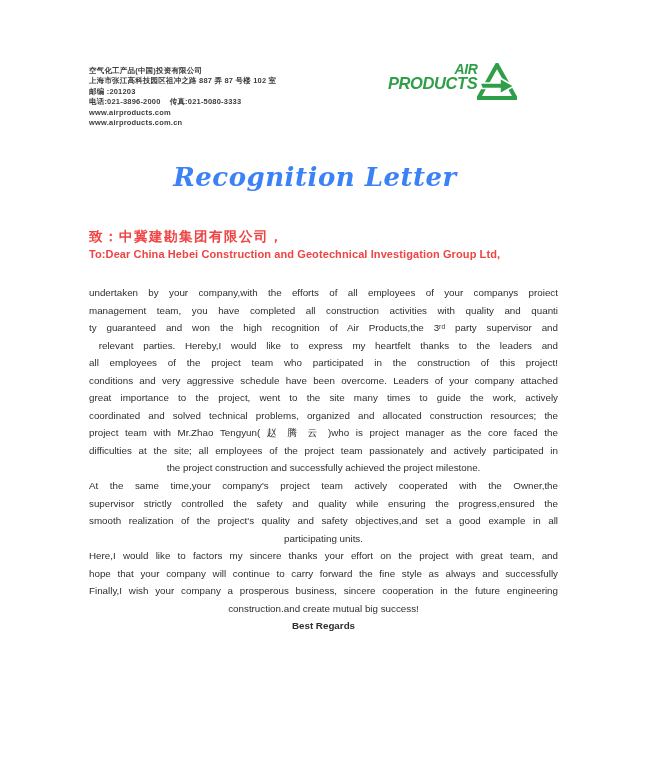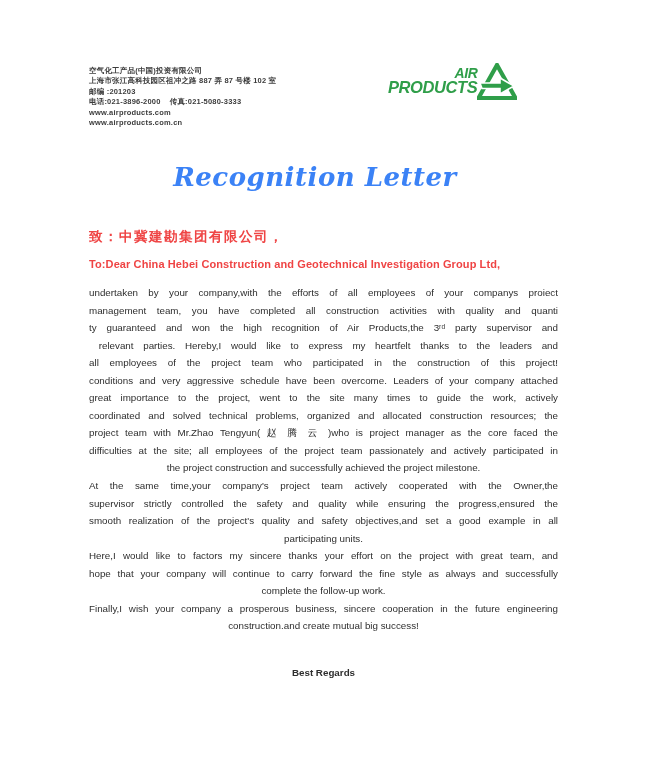--- a/index.html
+++ b/index.html
@@ -14,21 +14,21 @@
   
   .letterhead {
     position:absolute; left:89px; top:66px;
     font-size:7.5px; line-height:10.4px;
     color:#3c3c3c; font-weight:600; letter-spacing:0.2px;
   }
 
   
   .logo {
     position:absolute; left:388px; top:63px;
-    display:flex; align-items:center; gap:0;
+    display:flex; gap:0;
   }
   .logo-text {
     text-align:right; font-style:italic; font-weight:800;
     line-height:0.92; letter-spacing:-0.4px;
   }
   .logo-air { font-size:14px; }
   .logo-products { font-size:16.5px; }
   .logo-icon svg { width:40px; height:37px; display:block; }
 
   
@@ -41,31 +41,31 @@
     letter-spacing:0.5px;
   }
 
   
   .addressee { position:absolute; left:89px; top:228px; color:#ef4444; }
   .addr-cn {
     font-family:"DejaVu Serif", serif;
     font-size:13.5px; font-weight:bold; letter-spacing:1.5px;
   }
   .addr-en {
-    font-size:11px; font-weight:bold; margin-top:12px; letter-spacing:0.1px;
+    font-size:11px; font-weight:bold; margin-top:2px; letter-spacing:0.1px;
   }
 
   
   .body-text {
     position:absolute; left:89px; top:284px; width:469px;
     font-size:9.8px; color:#2e2e2e;
   }
   .body-line { height:17.55px; line-height:17.55px; white-space:nowrap;text-align:center; }
   .body-line.just { text-align:justify; text-align-last:justify; -moz-text-align-last:justify; white-space:normal; }
-  .body-line.bold { font-weight:bold;margin-top:29px; }
+  .body-line.bold { font-weight:bold; }
 </style>
 </head>
 <body>
 
 <div class="page">
 
   <div class="letterhead">
       <div class="lh-line">空气化工产品(中国)投资有限公司</div>
       <div class="lh-line">上海市张江高科技园区祖冲之路 887 弄 87 号楼 102 室</div>
       <div class="lh-line">邮编 :201203</div>
@@ -105,19 +105,18 @@
       <div class="body-line just">coordinated and solved technical problems, organized and allocated construction resources; the</div>
       <div class="body-line just">project team with Mr.Zhao Tengyun( 赵 腾 云 )who is project manager as the core faced the</div>
       <div class="body-line just">difficulties at the site; all employees of the project team passionately and actively participated in</div>
       <div class="body-line">the project construction and successfully achieved the project milestone.</div>
       <div class="body-line just">At the same time,your company's project team actively cooperated with the Owner,the</div>
       <div class="body-line just">supervisor strictly controlled the safety and quality while ensuring the progress,ensured the</div>
       <div class="body-line just">smooth realization of the project's quality and safety objectives,and set a good example in all</div>
       <div class="body-line">participating units.</div>
       <div class="body-line just">Here,I would like to factors my sincere thanks your effort on the project with great team, and</div>
       <div class="body-line just">hope that your company will continue to carry forward the fine style as always and successfully</div>
-      <div class="body-line">complete the follow-up work.</div>
       <div class="body-line just">Finally,I wish your company a prosperous business, sincere cooperation in the future engineering</div>
       <div class="body-line">construction.and create mutual big success!</div>
       <div class="body-line bold">Best Regards</div>
     </div>
 
 </div>
 
 </body></html>

